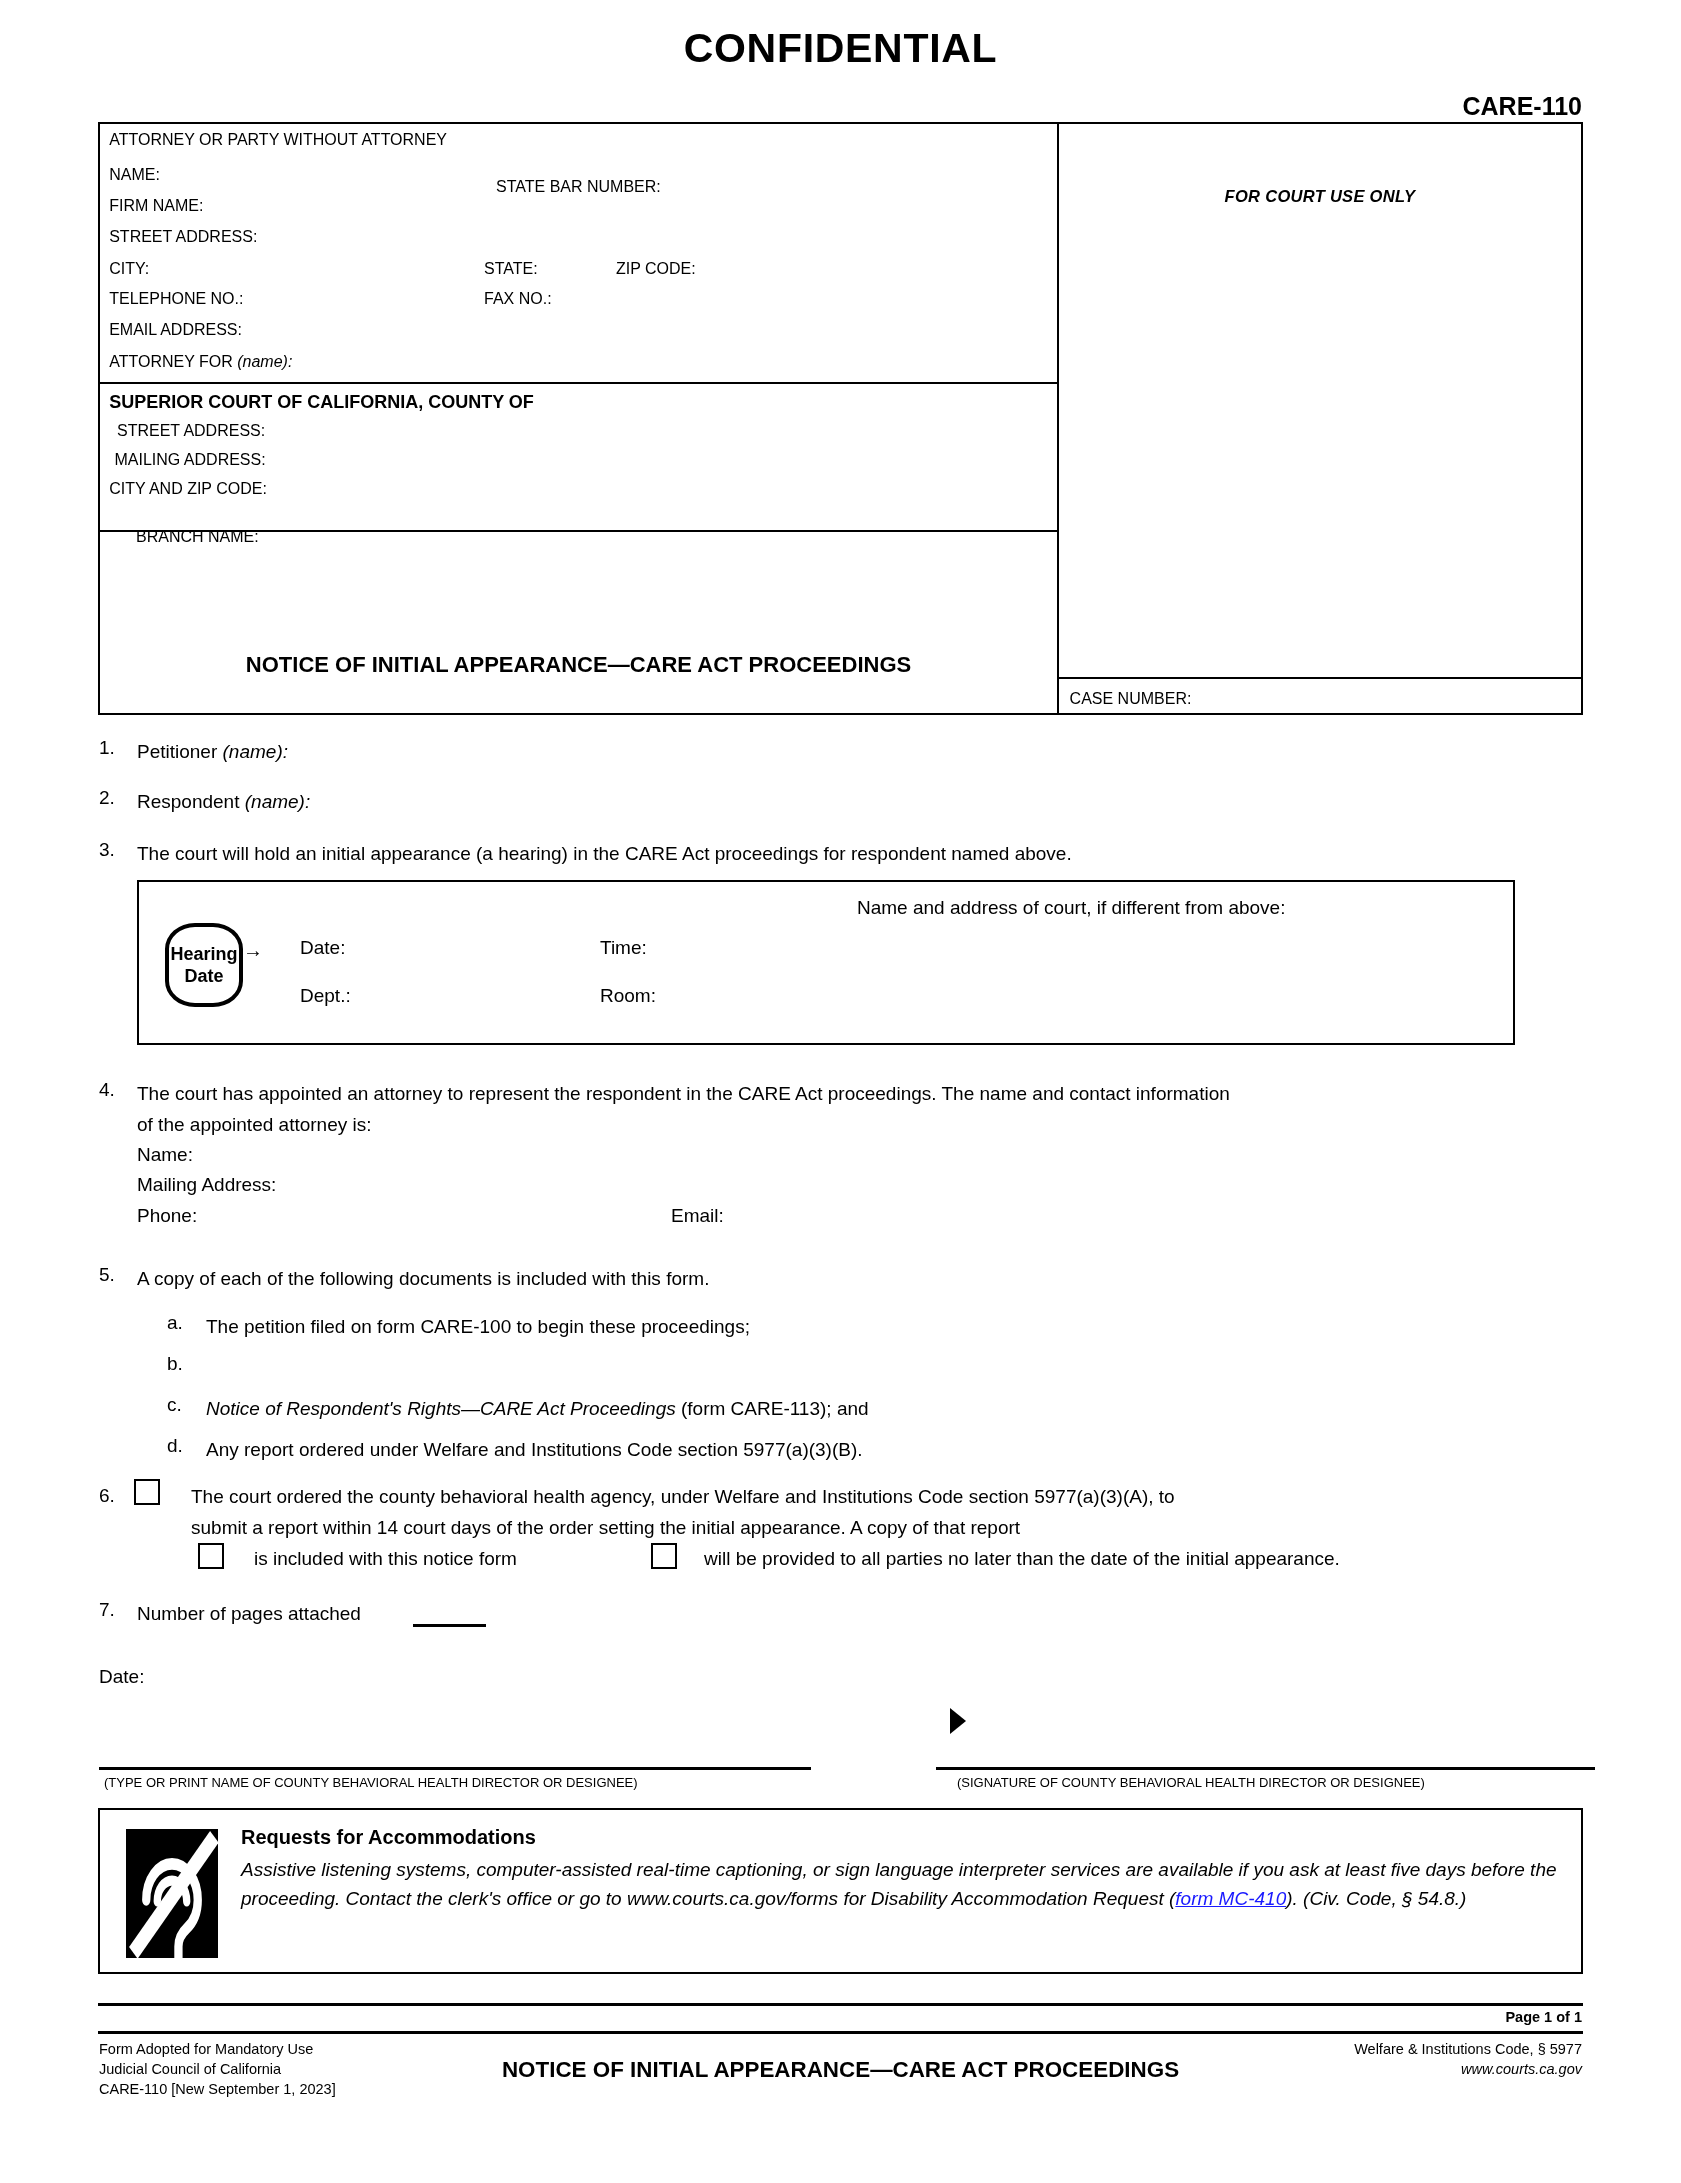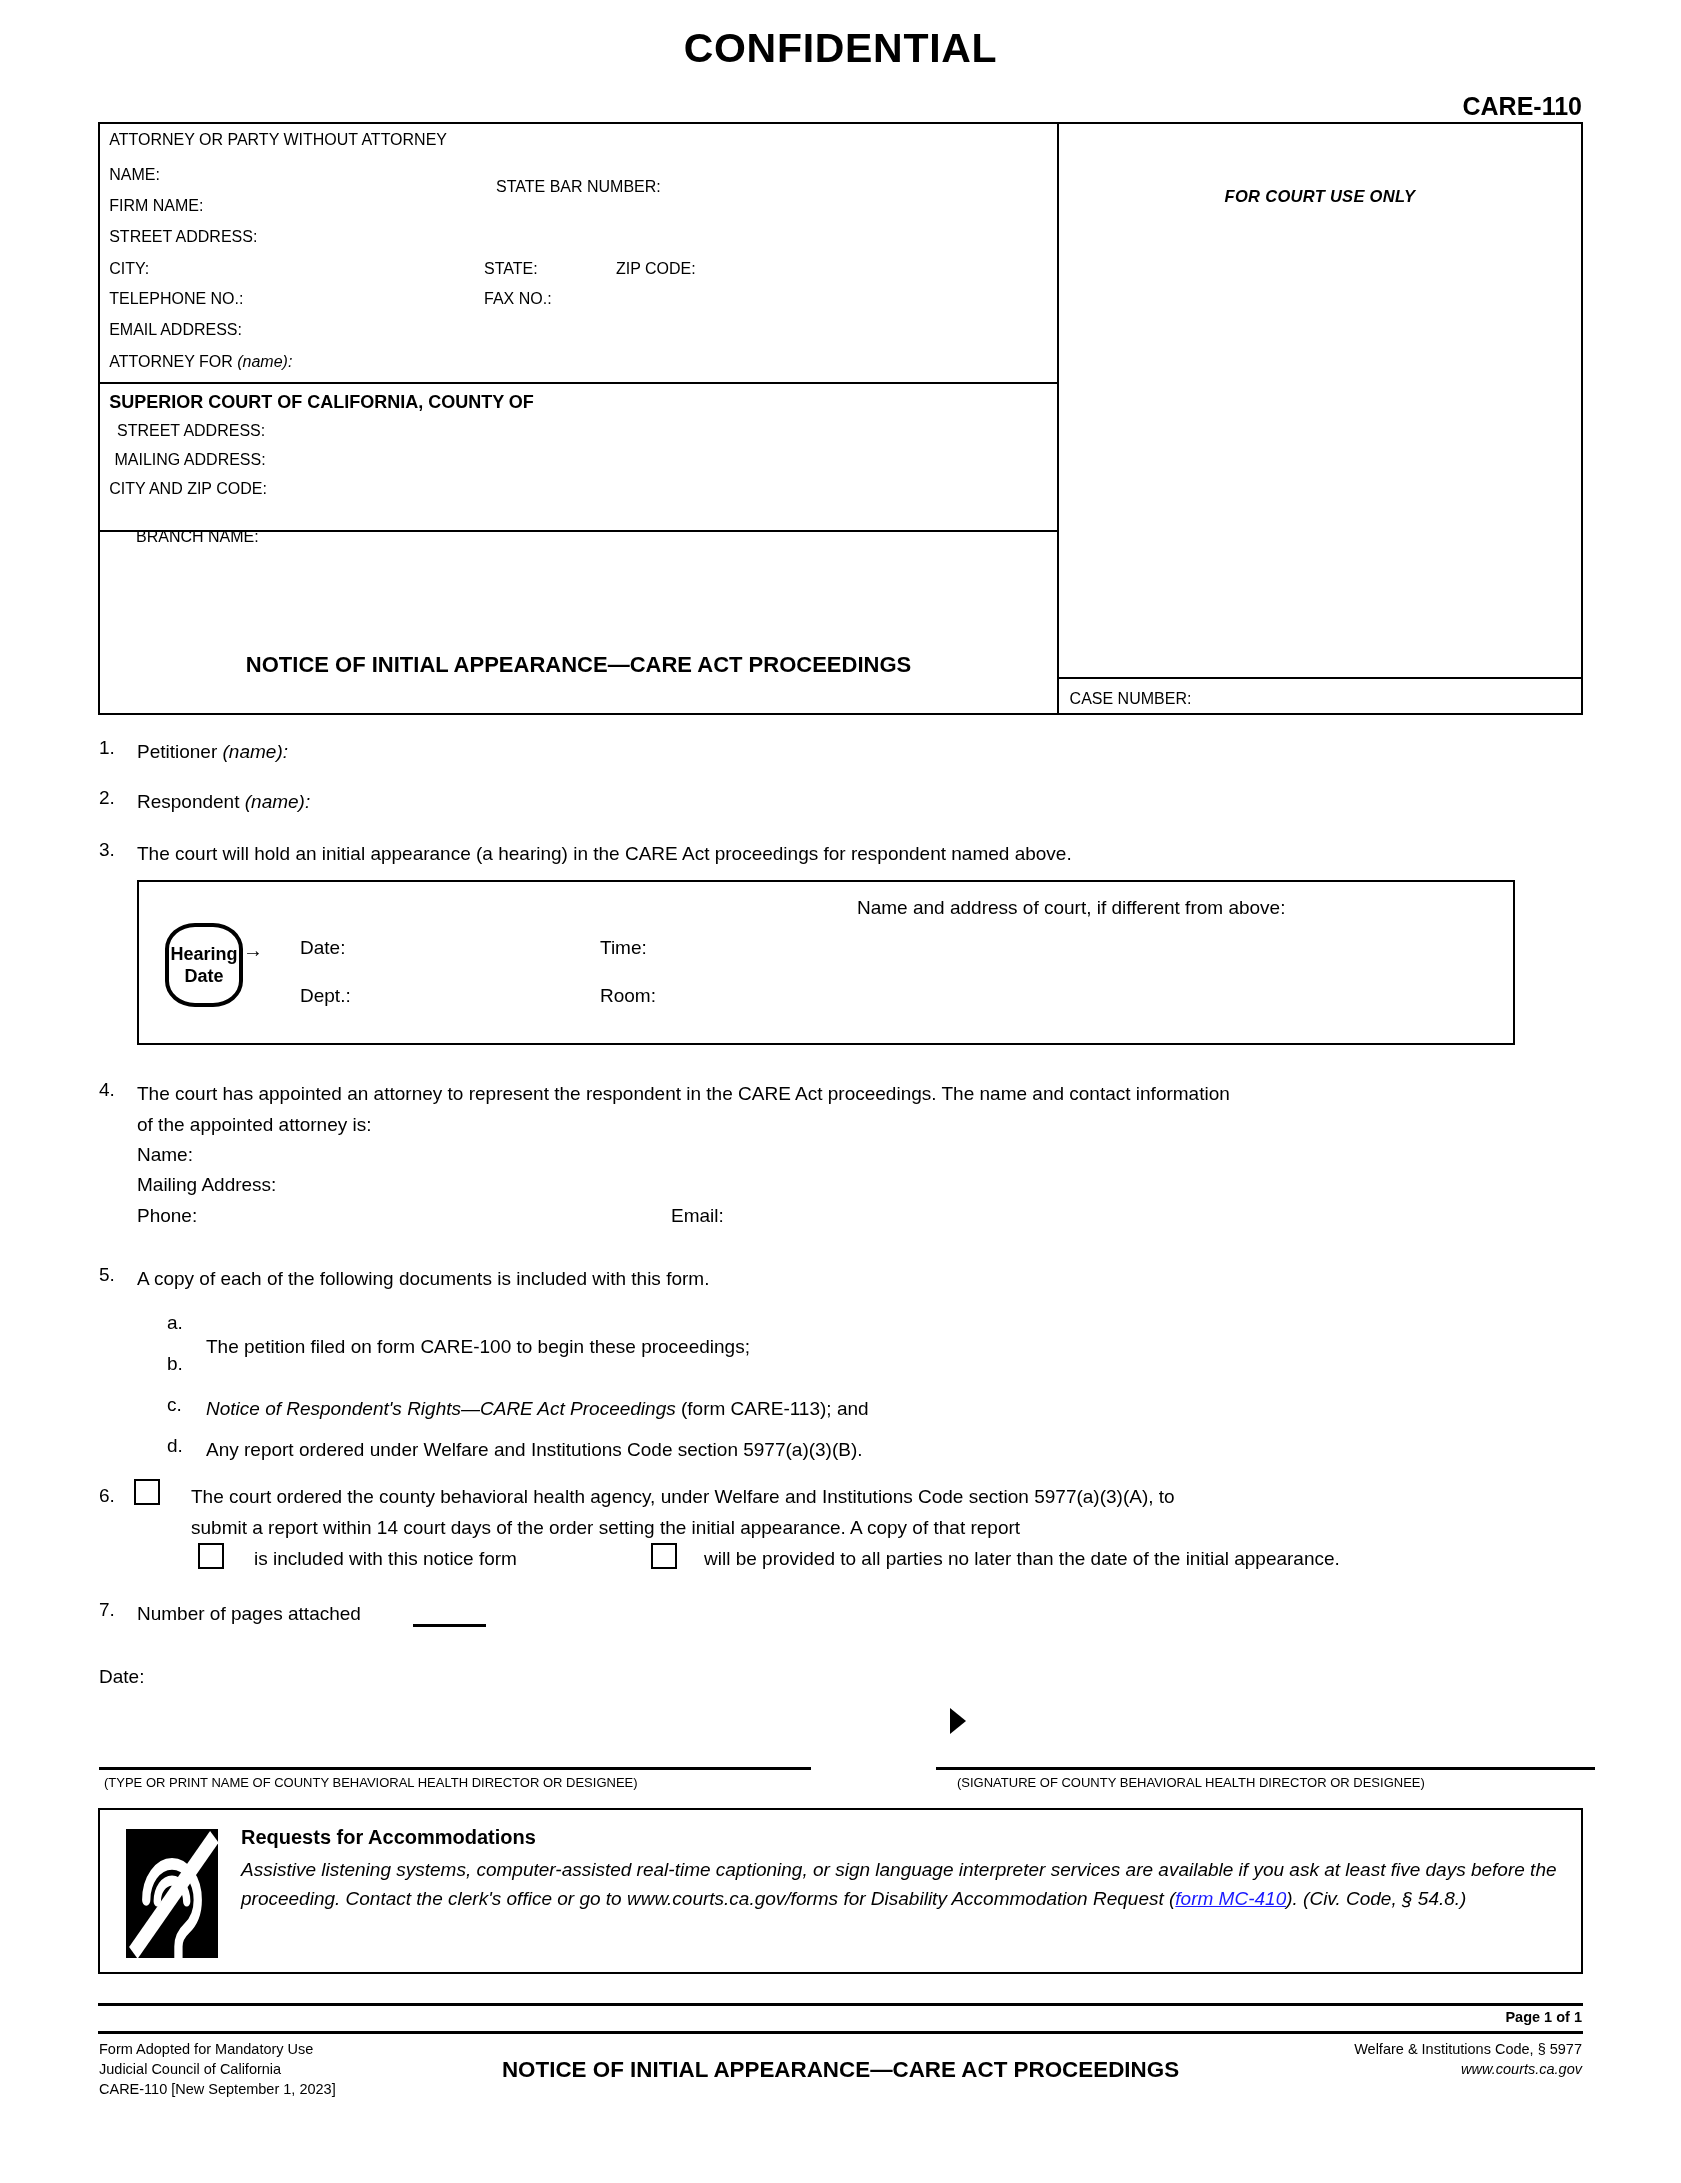--- a/index.html
+++ b/index.html
@@ -197,21 +197,21 @@
   <span class="itxt" style="left:137px; top:1110px;">of the appointed attorney is:</span>
   <span class="itxt" style="left:137px; top:1140px;">Name:</span>
   <span class="itxt" style="left:137px; top:1170px;">Mailing Address:</span>
   <span class="itxt" style="left:137px; top:1201px;">Phone:</span>
   <span class="itxt" style="left:671px; top:1201px;">Email:</span>
 
   <span class="num" style="left:99px; top:1264px;">5.</span>
   <span class="itxt" style="left:137px; top:1264px;">A copy of each of the following documents is included with this form.</span>
 
   <span class="num" style="left:167px; top:1312px;">a.</span>
-  <span class="itxt" style="left:206px; top:1312px;margin-top:20px;">The petition filed on form CARE-100 to begin these proceedings;</span>
+  <span class="itxt" style="left:206px; top:1312px;">The petition filed on form CARE-100 to begin these proceedings;</span>
 
   <span class="num" style="left:167px; top:1353px;">b.</span>
 
   <span class="num" style="left:167px; top:1394px;">c.</span>
   <span class="itxt" style="left:206px; top:1394px;"><i class="lab">Notice of Respondent's Rights—CARE Act Proceedings</i><span> (form CARE-113); and</span></span>
 
   <span class="num" style="left:167px; top:1435px;">d.</span>
   <span class="itxt" style="left:206px; top:1435px;">Any report ordered under Welfare and Institutions Code section 5977(a)(3)(B).</span>
 
   <span class="num" style="left:99px; top:1485px;">6.</span>

